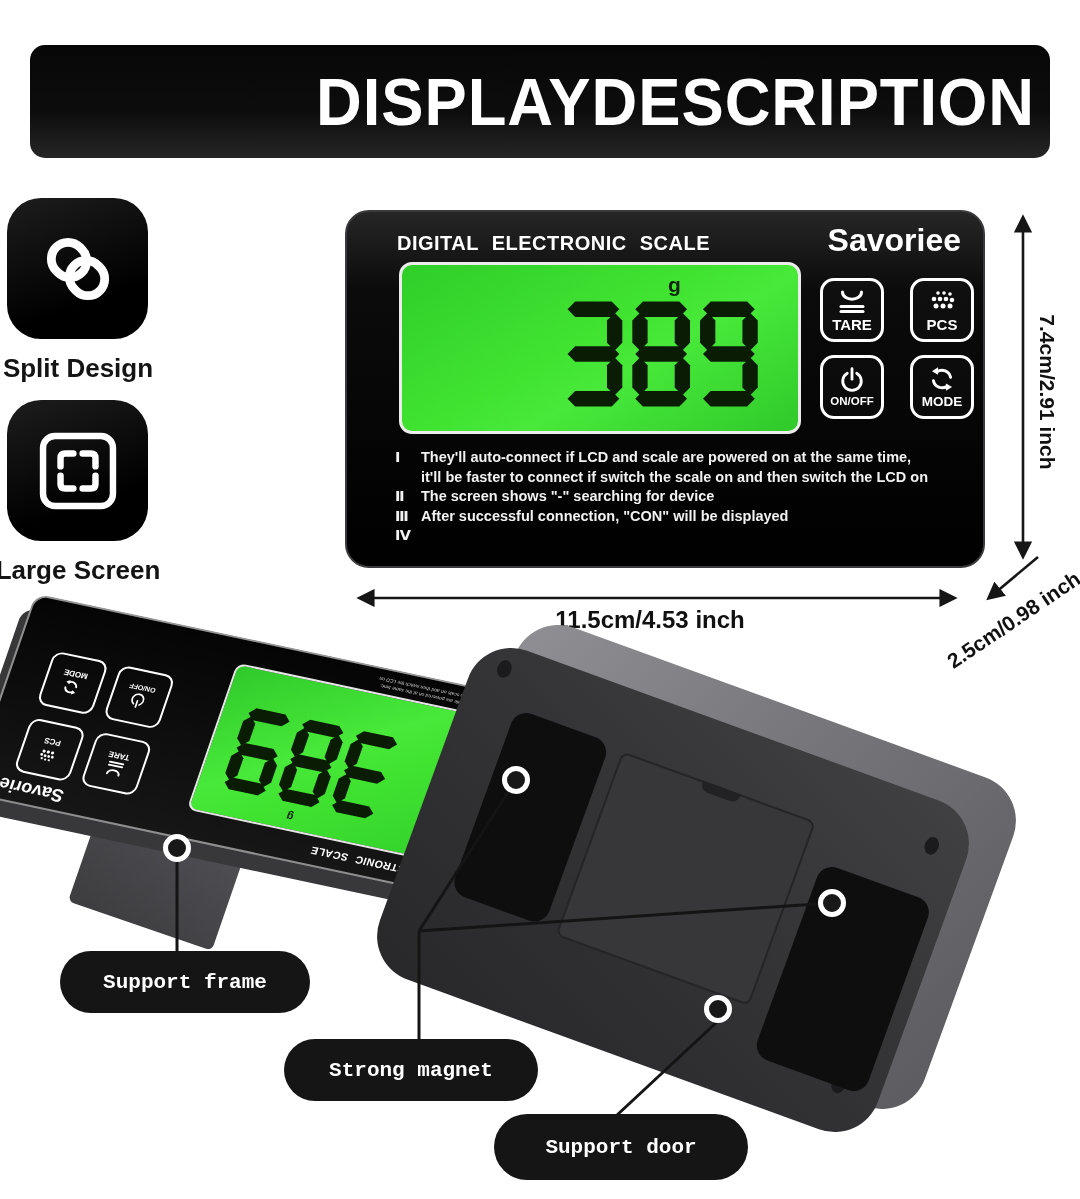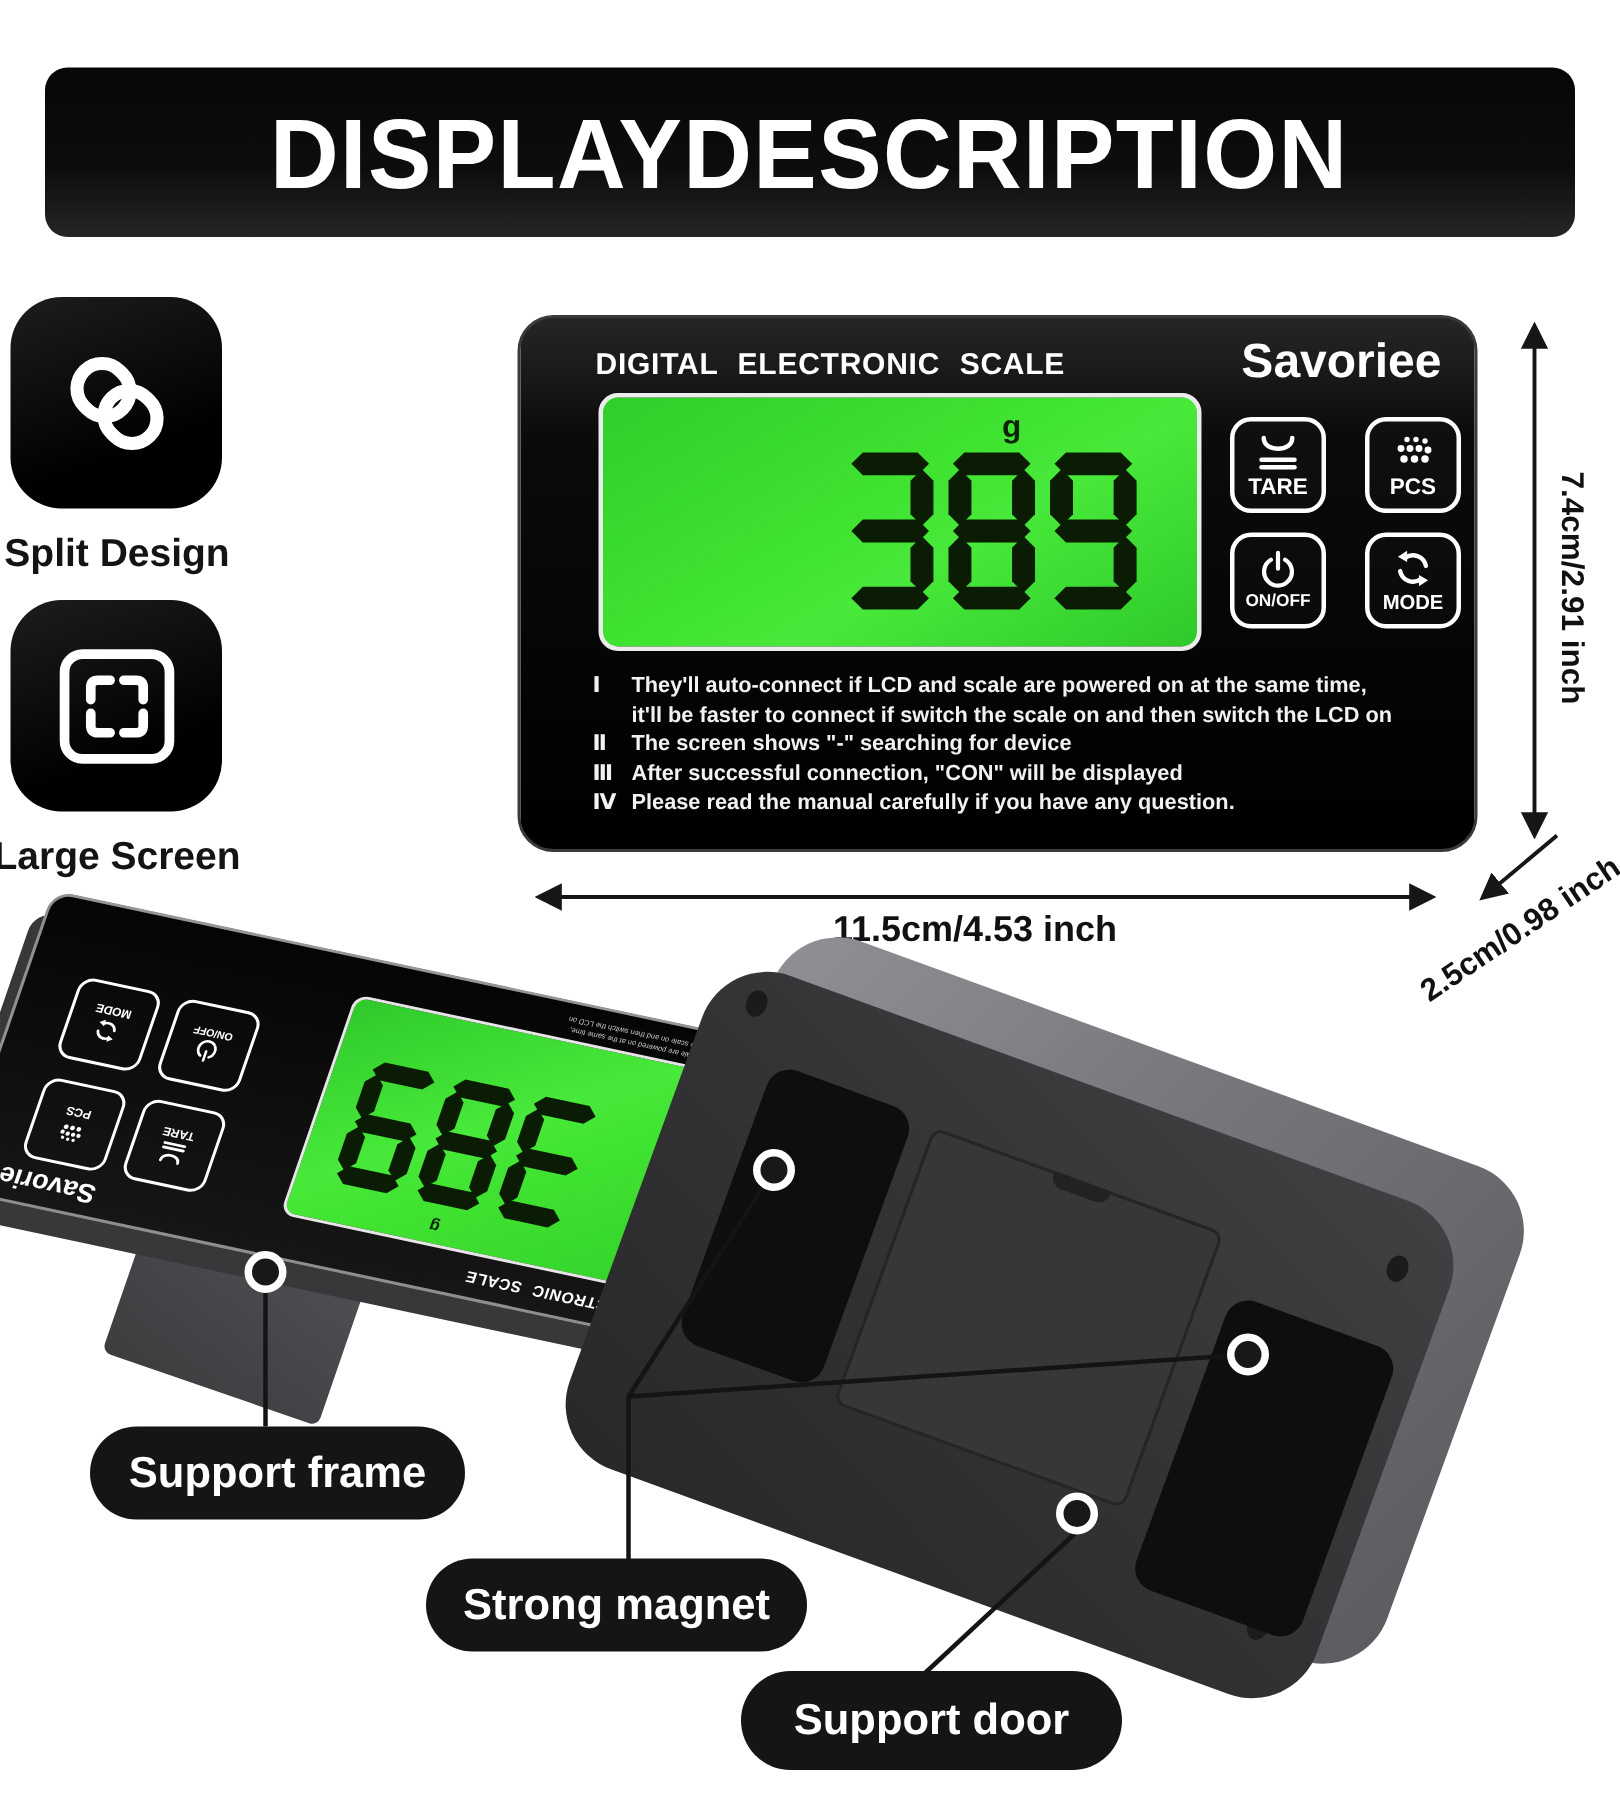--- a/index.html
+++ b/index.html
@@ -6,21 +6,21 @@
   body{
     width:1080px;height:1199px;position:relative;overflow:hidden;
     background:#ffffff;font-family:"Liberation Sans","DejaVu Sans",sans-serif;
   }
   .abs{position:absolute;}
 
   
   .banner{
     left:30px;top:45px;width:1020px;height:113px;border-radius:15px;
     background:linear-gradient(180deg,#070707 0%,#0d0d0d 60%,#262626 100%);
-    display:flex;align-items:center;justify-content:center;
+    display:flex;align-items:center;justify-content:flex-end;
   }
   .banner span{
     color:#fff;font-size:66px;font-weight:bold;letter-spacing:1px;
     transform:scaleX(.96);white-space:nowrap;
   }
 
   
   .feat-box{
     width:141px;height:141px;border-radius:34px;
     background:linear-gradient(160deg,#1d1d1d,#000 70%);
@@ -114,21 +114,21 @@
   .bat-door{
     left:170px;top:62px;width:206px;height:196px;border-radius:8px;
     background:#37373a;border:2px solid #252527;box-sizing:border-box;
   }
   .bat-notch{left:84px;top:-2px;width:40px;height:10px;border-radius:0 0 8px 8px;background:#222224;}
 
   
   .pill{
     z-index:7;background:#151515;border-radius:34px;color:#fff;
     display:flex;align-items:center;justify-content:center;
-    font-size:29px;font-weight:bold;white-space:nowrap;
+    font-size:21px;font-weight:bold;white-space:nowrap;font-family:Liberation Mono, monospace;
   }
   .pill-support{left:60px;top:951px;width:250px;height:62px;}
   .pill-magnet{left:284px;top:1039px;width:254px;height:62px;text-align:center;}
   .pill-battery{left:494px;top:1114px;width:254px;height:66px;}
 
   .overlay{left:0;top:0;z-index:6;pointer-events:none;}
 </style>
 </head>
 <body>
 
@@ -275,21 +275,20 @@
     <div class="note">
         <span class="rn">Ⅱ</span>
         <span>The screen shows "-" searching for device</span>
       </div>
     <div class="note">
         <span class="rn">Ⅲ</span>
         <span>After successful connection, "CON" will be displayed</span>
       </div>
     <div class="note">
         <span class="rn">Ⅳ</span>
-        <span>Please read the manual carefully if you have any question.</span>
       </div>
   </div>
 </div>
 
 <div class="abs dim dim-w">11.5cm/4.53 inch</div>
 <div class="abs dim dim-h">7.4cm/2.91 inch</div>
 <div class="abs dim dim-d">2.5cm/0.98 inch</div>
 
 <div class="abs support-frame"></div>
 <div class="abs front-wrap">

